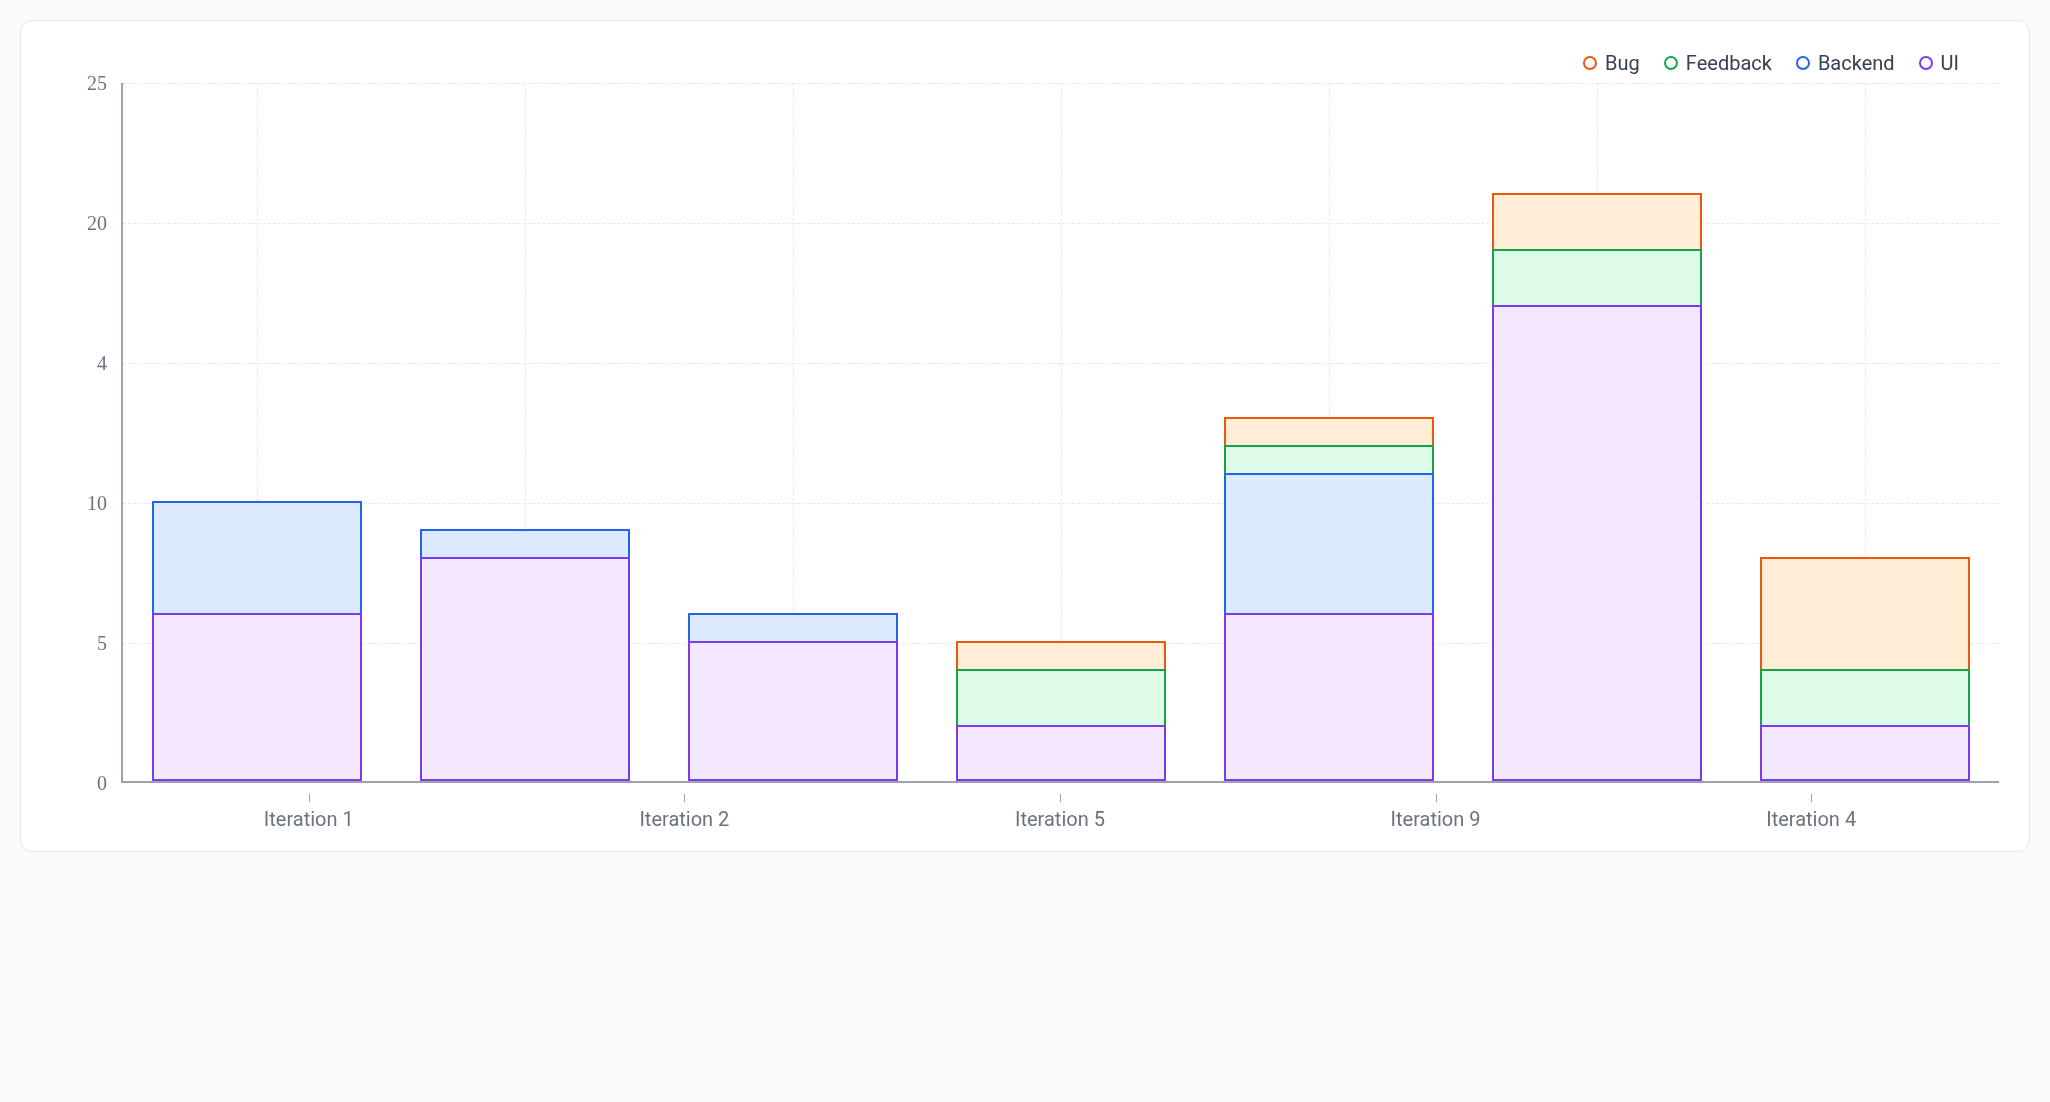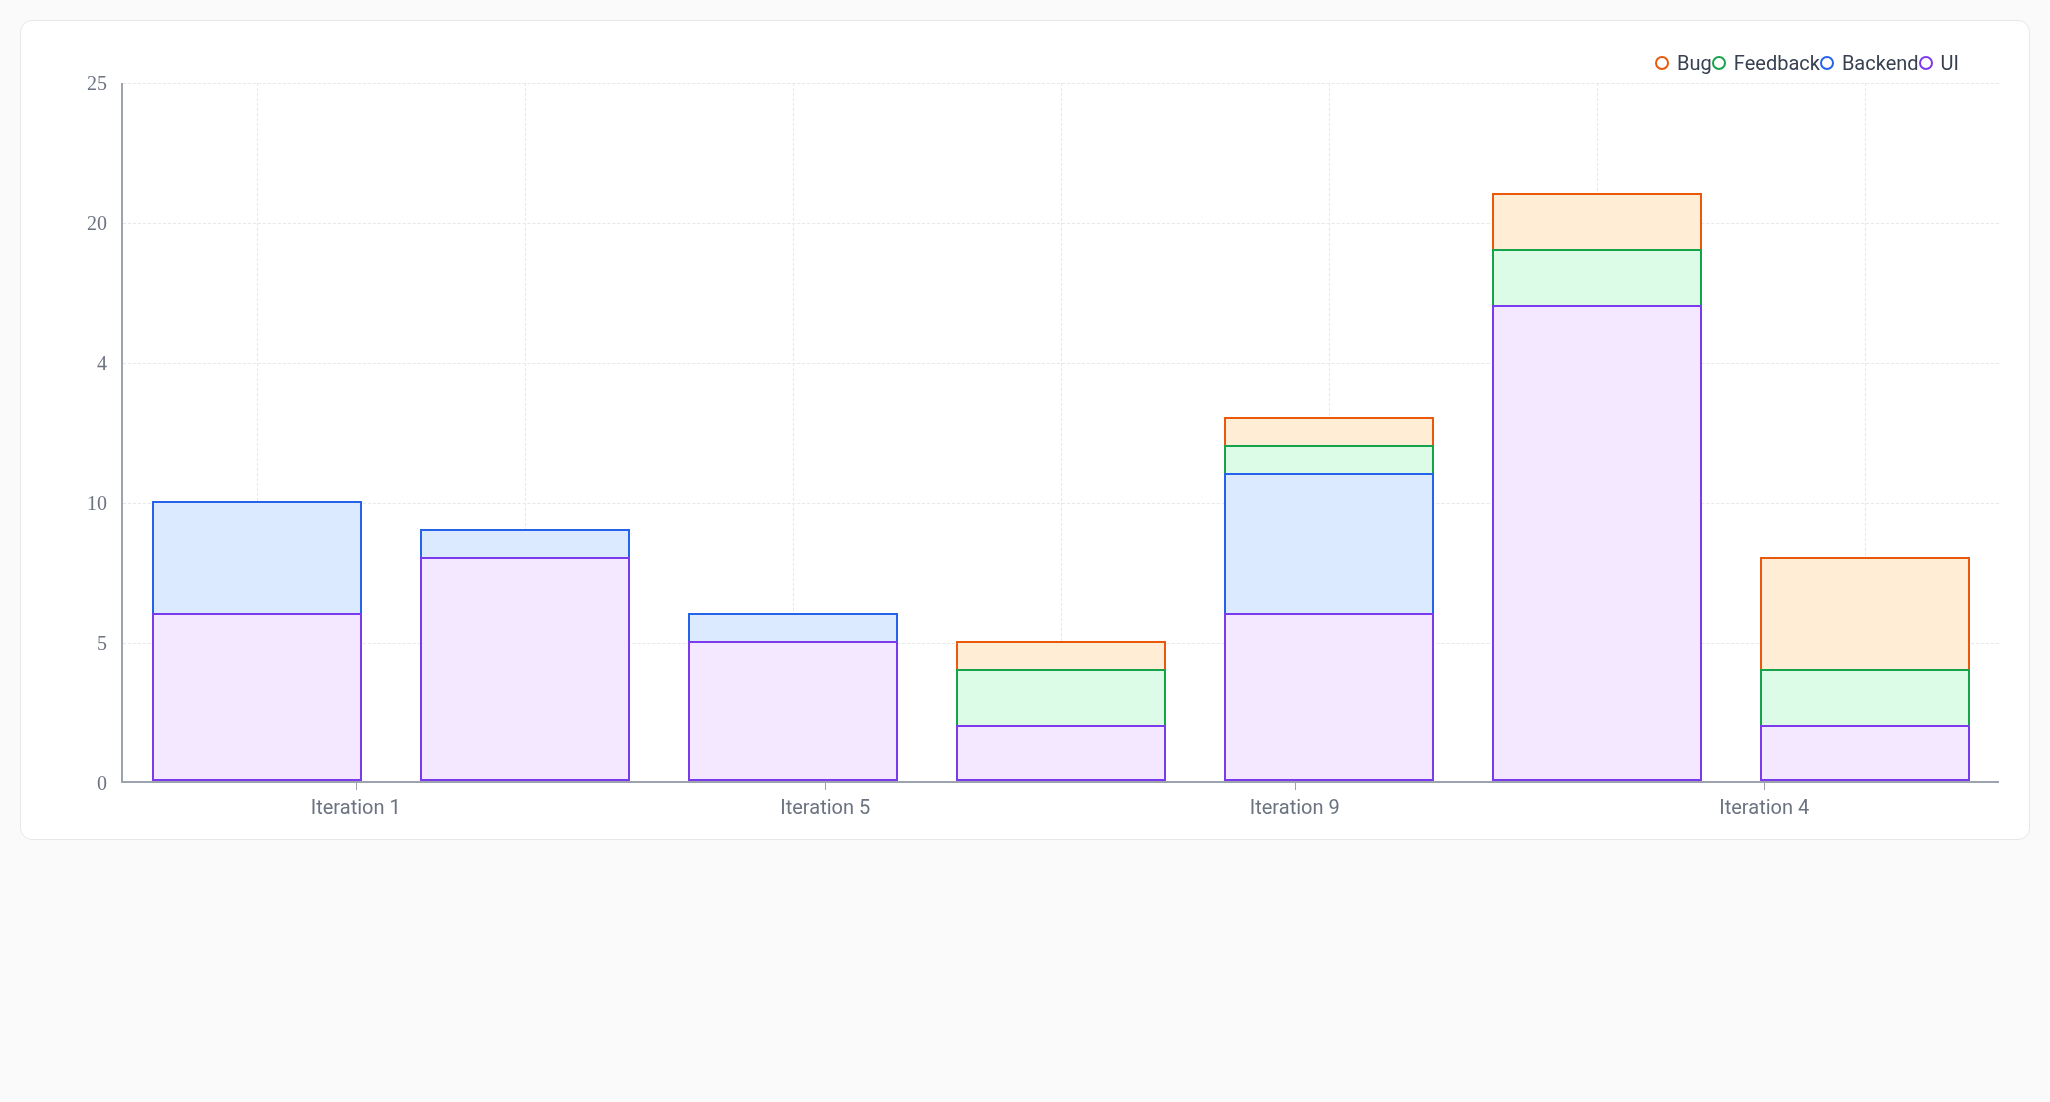--- a/index.html
+++ b/index.html
@@ -12,20 +12,21 @@
     .panel {
       background: #fff;
       border: 1px solid #e5e7eb;
       border-radius: 12px;
       padding: 30px 30px 20px 30px;
       width: 100%;
     }
     .legend {
       display: flex;
       justify-content: flex-end;
+      gap: 24px;
       margin-bottom: 8px;
       padding-right: 40px;
       font-size: 20px;
       color: #374151;
     }
     .legend-item {
       display: flex;
       align-items: center;
       gap: 8px;
     }
@@ -92,20 +93,21 @@
     .seg {
       width: 100%;
       border: 2px solid;
     }
     .seg + .seg {
       border-bottom: none;
     }
     .x-axis {
       display: flex;
       margin-left: 70px;
+      margin-top: 12px;
     }
     .x-tick {
       flex: 1;
       text-align: center;
       padding-top: 12px;
       font-size: 20px;
       color: #6b7280;
       position: relative;
     }
     .x-tick::before {
@@ -220,18 +222,19 @@
             <div class="seg" style="height:56px;background:#dcfce7;border-color:#16a34a"></div>
             <div class="seg" style="height:112px;background:#ffedd5;border-color:#ea580c"></div>
           </div>
         </div>
       </div>
     </div>
   </div>
 
   <div class="x-axis">
     <div class="x-tick">Iteration 1</div>
+    <div class="x-tick">Iteration 2</div>
     <div class="x-tick">Iteration 5</div>
     <div class="x-tick">Iteration 9</div>
     <div class="x-tick">Iteration 4</div>
   </div>
 
 </div>
 
 </body></html>

